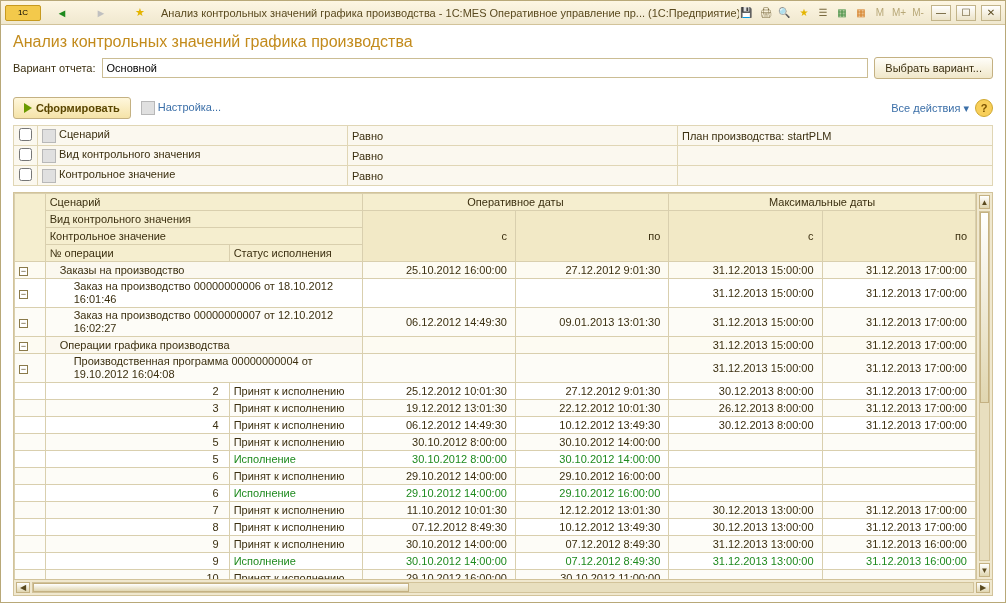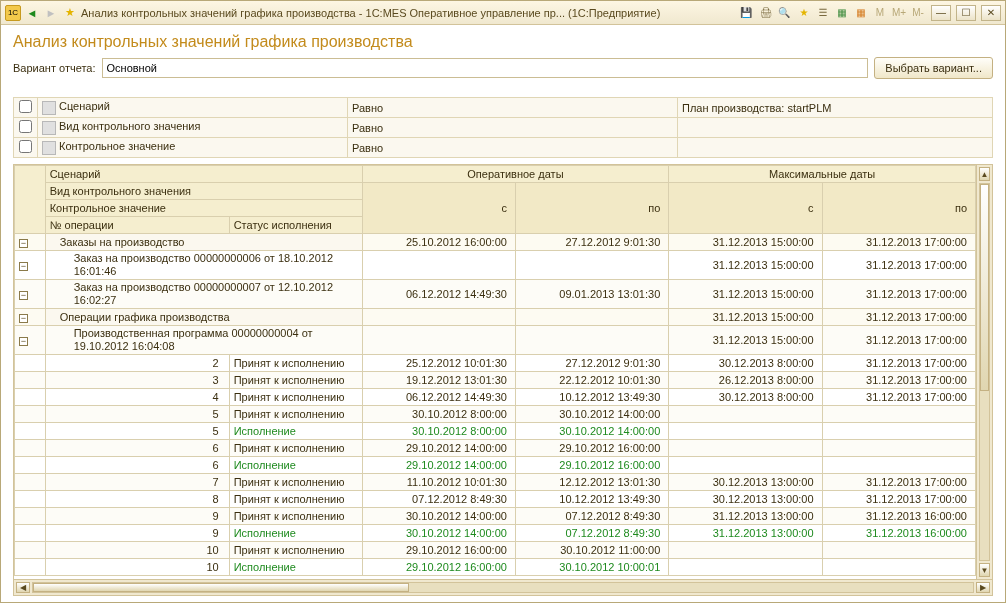--- a/index.html
+++ b/index.html
@@ -1,19 +1,19 @@
 <!DOCTYPE html>
 <html><head>
 <meta charset="utf-8">
 <style>
   * { box-sizing: border-box; margin: 0; padding: 0; }
   body { font-family: Arial, sans-serif; font-size: 11px; background: #f5f0e6; }
   .window { width: 1006px; height: 603px; background: #fff; border: 1px solid #b8a878; display: flex; flex-direction: column; position: relative; }
   .titlebar { height: 24px; background: linear-gradient(#fdf6e3,#f0e8cf); display: flex; align-items: center; padding: 0 4px; border-bottom: 1px solid #d2c39a; }
-  .titlebar .tico { width: 16px; height: 16px; margin-right: 3px; display: inline-flex; align-items: center; justify-content: center; font-size: 11px; }
+  .titlebar .tico { width: 36px; height: 16px; margin-right: 3px; display: inline-flex; align-items: center; justify-content: center; font-size: 11px; }
   .titlebar .title { flex: 1; color: #5a4a1f; font-size: 11px; white-space: nowrap; overflow: hidden; }
   .titlebar .right-icons { display: flex; align-items: center; gap: 3px; }
   .titlebar .right-icons .rico { width: 16px; height: 16px; display: inline-flex; align-items: center; justify-content: center; font-size: 10px; color: #7a6a3f; cursor: pointer; }
   .winbtn { width: 20px; height: 16px; border: 1px solid #c2b48a; background: linear-gradient(#fff,#ece3c8); margin-left: 2px; display:inline-flex;align-items:center;justify-content:center; font-size:10px; color:#5a4a1f; cursor:pointer;}
   .content { flex: 1; padding: 8px 12px 6px 12px; display: flex; flex-direction: column; overflow: hidden; }
   .page-title { color: #c38b1c; font-size: 16px; margin-bottom: 6px; }
   .variant-row { display: flex; align-items: center; margin-bottom: 18px; gap: 6px; }
   .variant-row label { color: #3b2f10; }
   .variant-row input { flex: 1; height: 20px; border: 1px solid #cbbd94; padding: 0 4px; background: #fff; font-size: 11px; }
   .btn { height: 22px; padding: 0 10px; border: 1px solid #c4b182; background: linear-gradient(#fffef9,#f0e7c9); color: #3b2f10; font-size: 11px; cursor: pointer; border-radius: 3px; display:inline-flex;align-items:center;gap:4px;}
@@ -87,20 +87,30 @@
 
   <div class="content">
     <div class="page-title">Анализ контрольных значений графика производства</div>
 
     <div class="variant-row">
       <label>Вариант отчета:</label>
       <input type="text" value="Основной" style="">
       <button class="btn">Выбрать вариант...</button>
     </div>
 
+    <div class="toolbar-row">
+      <button class="btn primary">
+          <span class="play"></span>
+          <span>Сформировать</span>
+        </button>
+      <span class="linkish"><span class="fico"></span><span>Настройка...</span></span>
+      <span class="spacer"></span>
+      <span class="allactions">Все действия ▾</span>
+      <span class="help">?</span>
+    </div>
 
     <table class="filter-table">
       <tbody id="filter-body">
           <tr>
     <td class="chk"><input type="checkbox" style=""></td>
     <td style="width:310px"><span class="fico"></span><span>Сценарий</span></td>
     <td style="width:330px">Равно</td>
     <td>План производства: startPLM</td>
           </tr>
           <tr>

